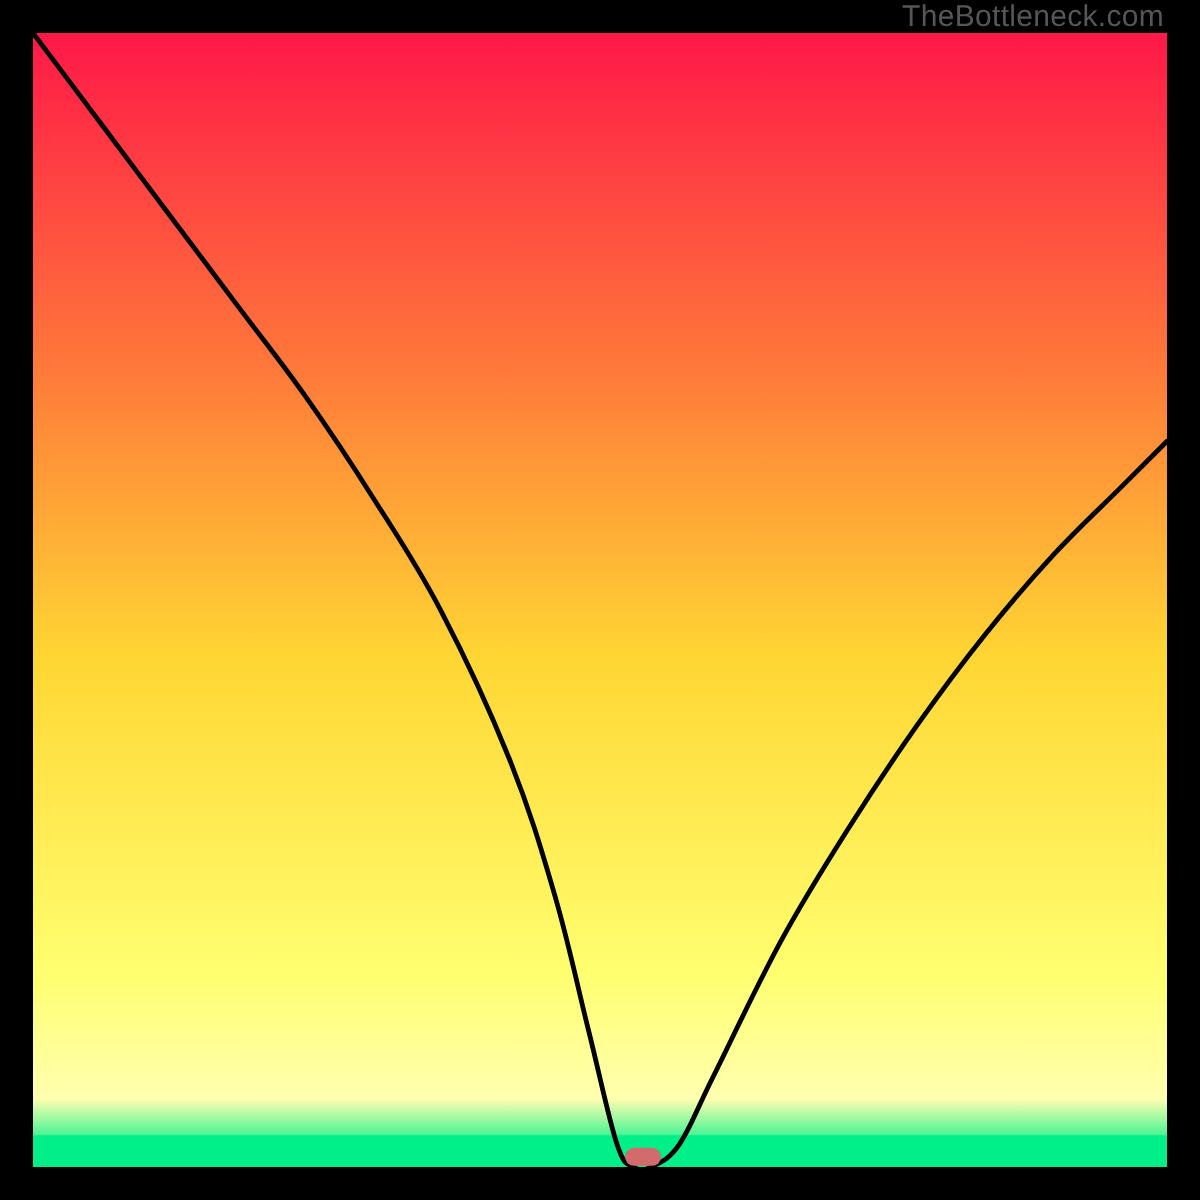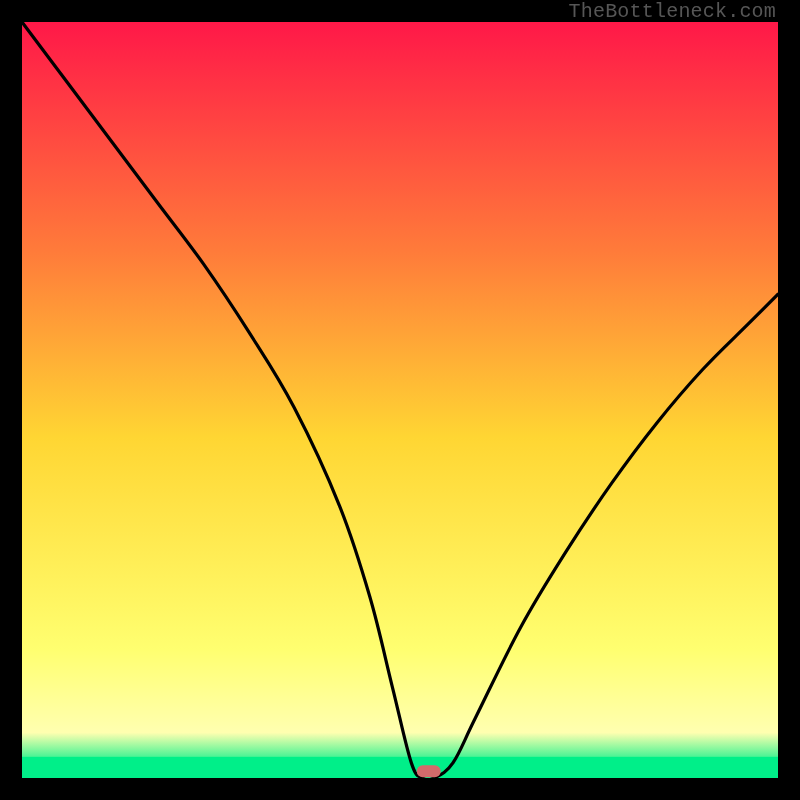--- a/index.html
+++ b/index.html
@@ -15,21 +15,21 @@
     left: 22px;
     top: 22px;
     width: 756px;
     height: 756px;
     background: #000;
   }
   .watermark {
     position: absolute;
     top: 0;
     right: 24px;
-    font-family: Liberation Mono, monospace;
+    font-family: Liberation Sans, sans-serif;
     font-size: 20px;
     font-weight: 500;
     color: #565656;
     letter-spacing: 0.2px;
   }
   svg {
     position: absolute;
     left: 22px;
     top: 22px;
   }

